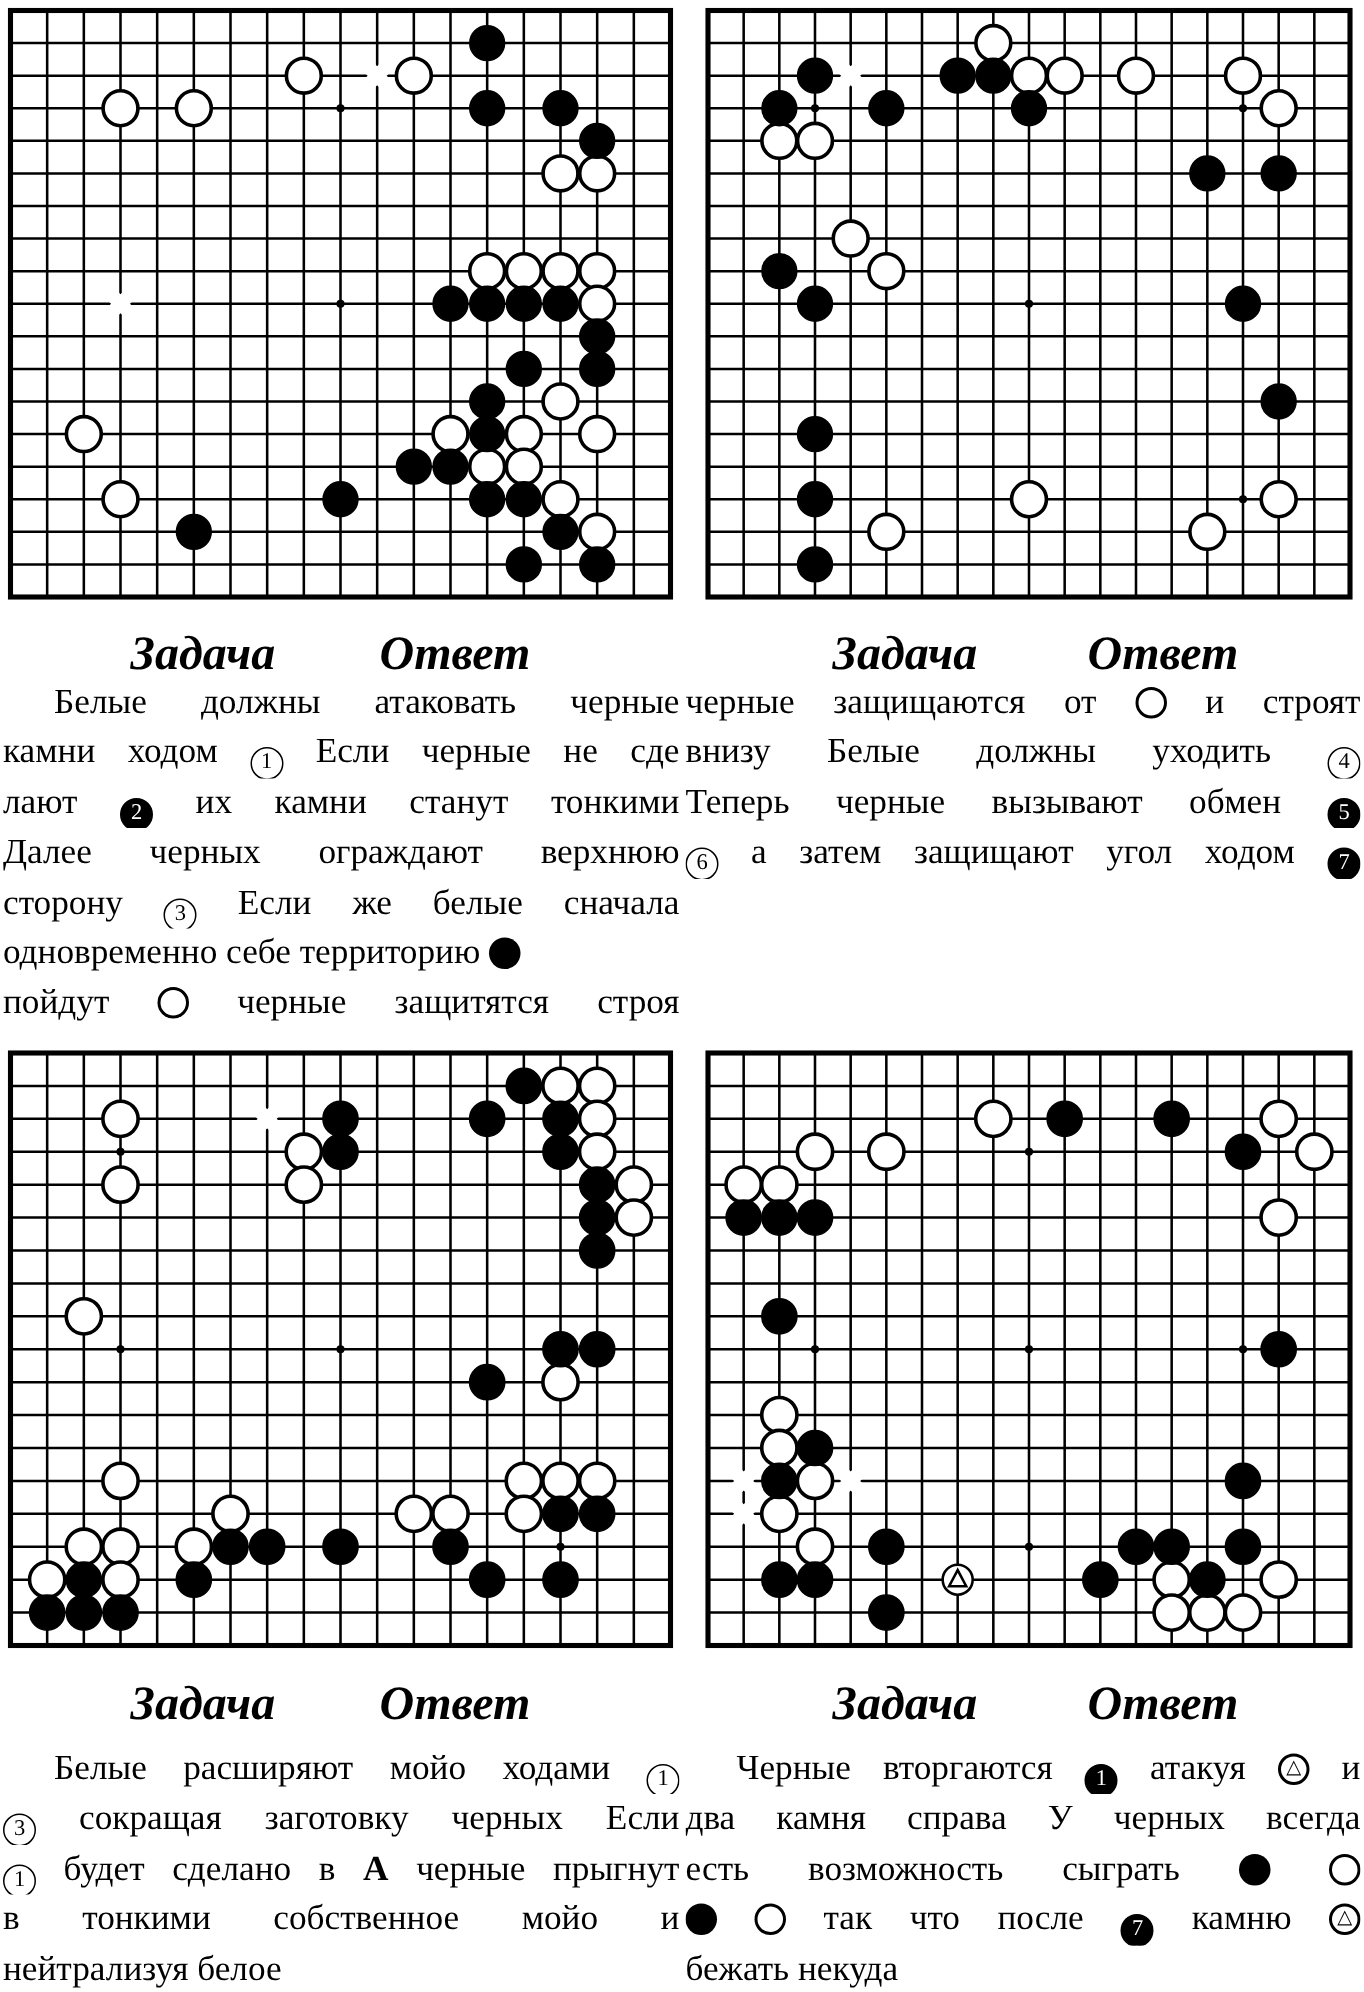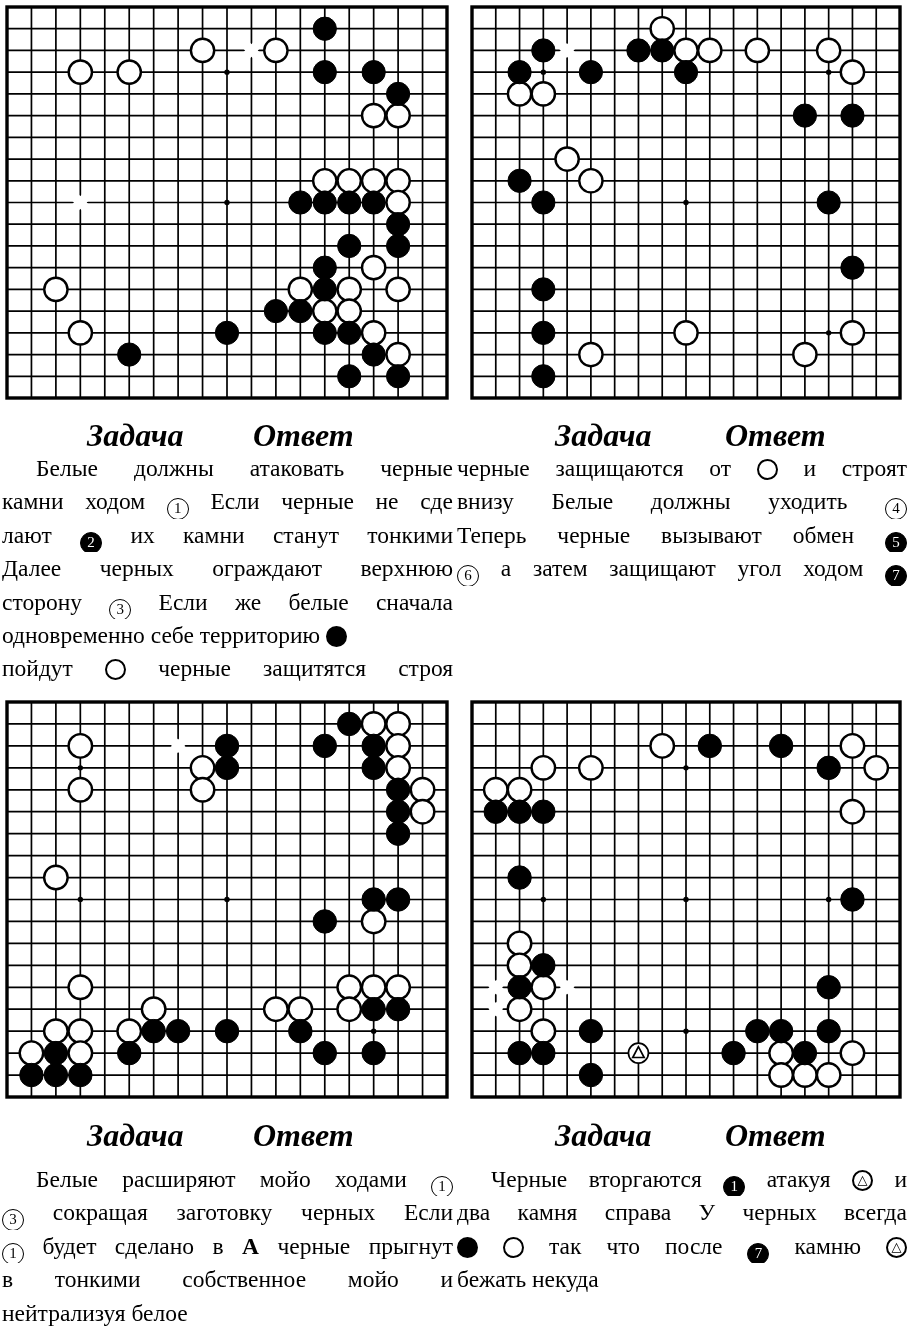--- a/index.html
+++ b/index.html
@@ -451,17 +451,18 @@
   <div class="textblock" id="text2" style="left:2px;top:1163px;width:451px;">
       <div class="tline just ind">Белые расширяют мойо ходами <span class="cnum white">1</span></div>
       <div class="tline just"><span class="cnum white">3</span> сокращая заготовку черных Если</div>
       <div class="tline just"><span class="cnum white">1</span> будет сделано в <span class="bA">А</span> черные прыгнут</div>
       <div class="tline just">в тонкими собственное мойо и</div>
       <div class="tline noj">нейтрализуя белое</div>
     </div>
   <div class="textblock" id="text3" style="left:457px;top:1163px;width:450px;">
       <div class="tline just ind">Черные вторгаются <span class="cnum black">1</span> атакуя <span class="tstone white"><span class="tri-glyph">△</span></span> и</div>
       <div class="tline just">два камня справа У черных всегда</div>
+      <div class="tline just">есть возможность сыграть <span class="tstone black"></span> <span class="tstone white"></span></div>
       <div class="tline just"><span class="tstone black"></span> <span class="tstone white"></span> так что после <span class="cnum black">7</span> камню <span class="tstone white"><span class="tri-glyph">△</span></span></div>
       <div class="tline noj">бежать некуда</div>
     </div>
 
 </div>
 
 </body></html>

